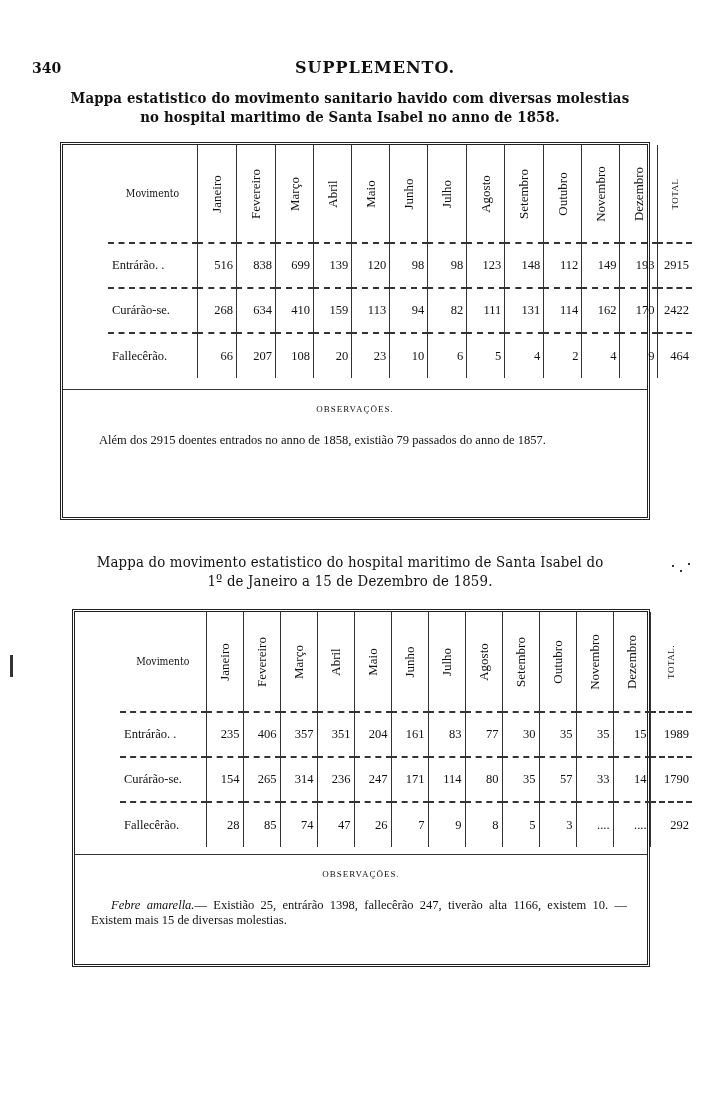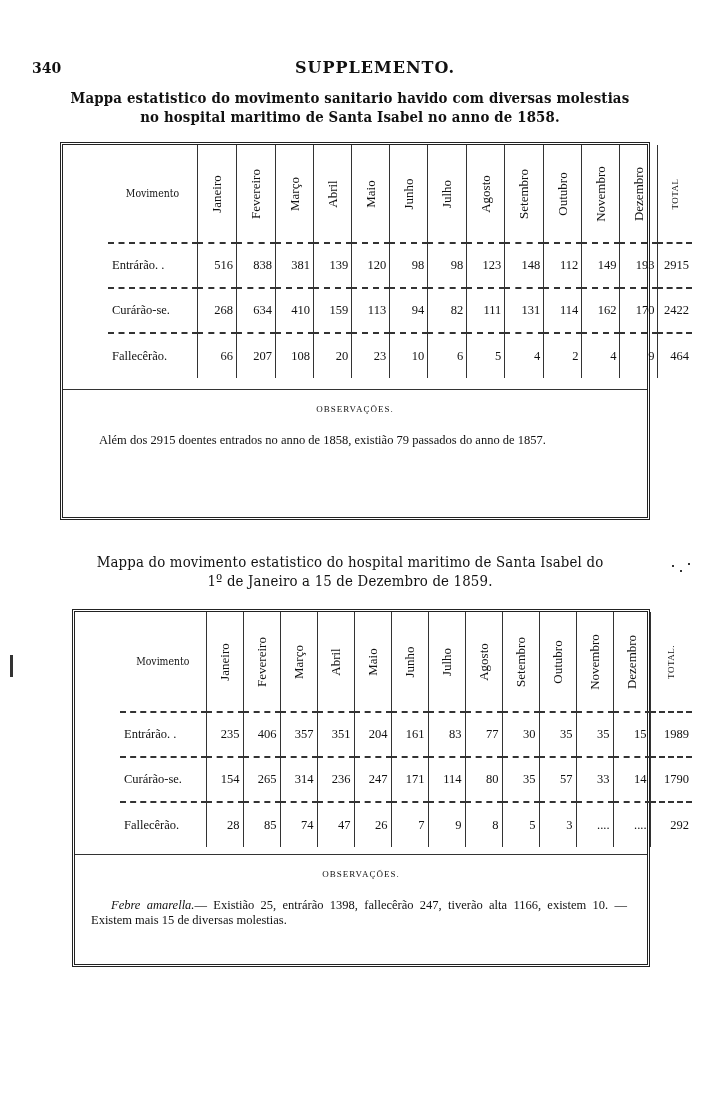--- a/index.html
+++ b/index.html
@@ -115,21 +115,21 @@
             <span class="vtext total">TOTAL</span>
           </th>
         </tr>
     <tr class="sep">
           <td colspan="14"></td>
         </tr>
     <tr style="height:44px">
           <td class="rowlabel">Entrárão. .</td>
           <td class="num">516</td>
           <td class="num">838</td>
-          <td class="num">381</td>
+          <td class="num">699</td>
           <td class="num">139</td>
           <td class="num">120</td>
           <td class="num">98</td>
           <td class="num">98</td>
           <td class="num">123</td>
           <td class="num">148</td>
           <td class="num">112</td>
           <td class="num">149</td>
           <td class="num">193</td>
           <td class="num">2915</td>

